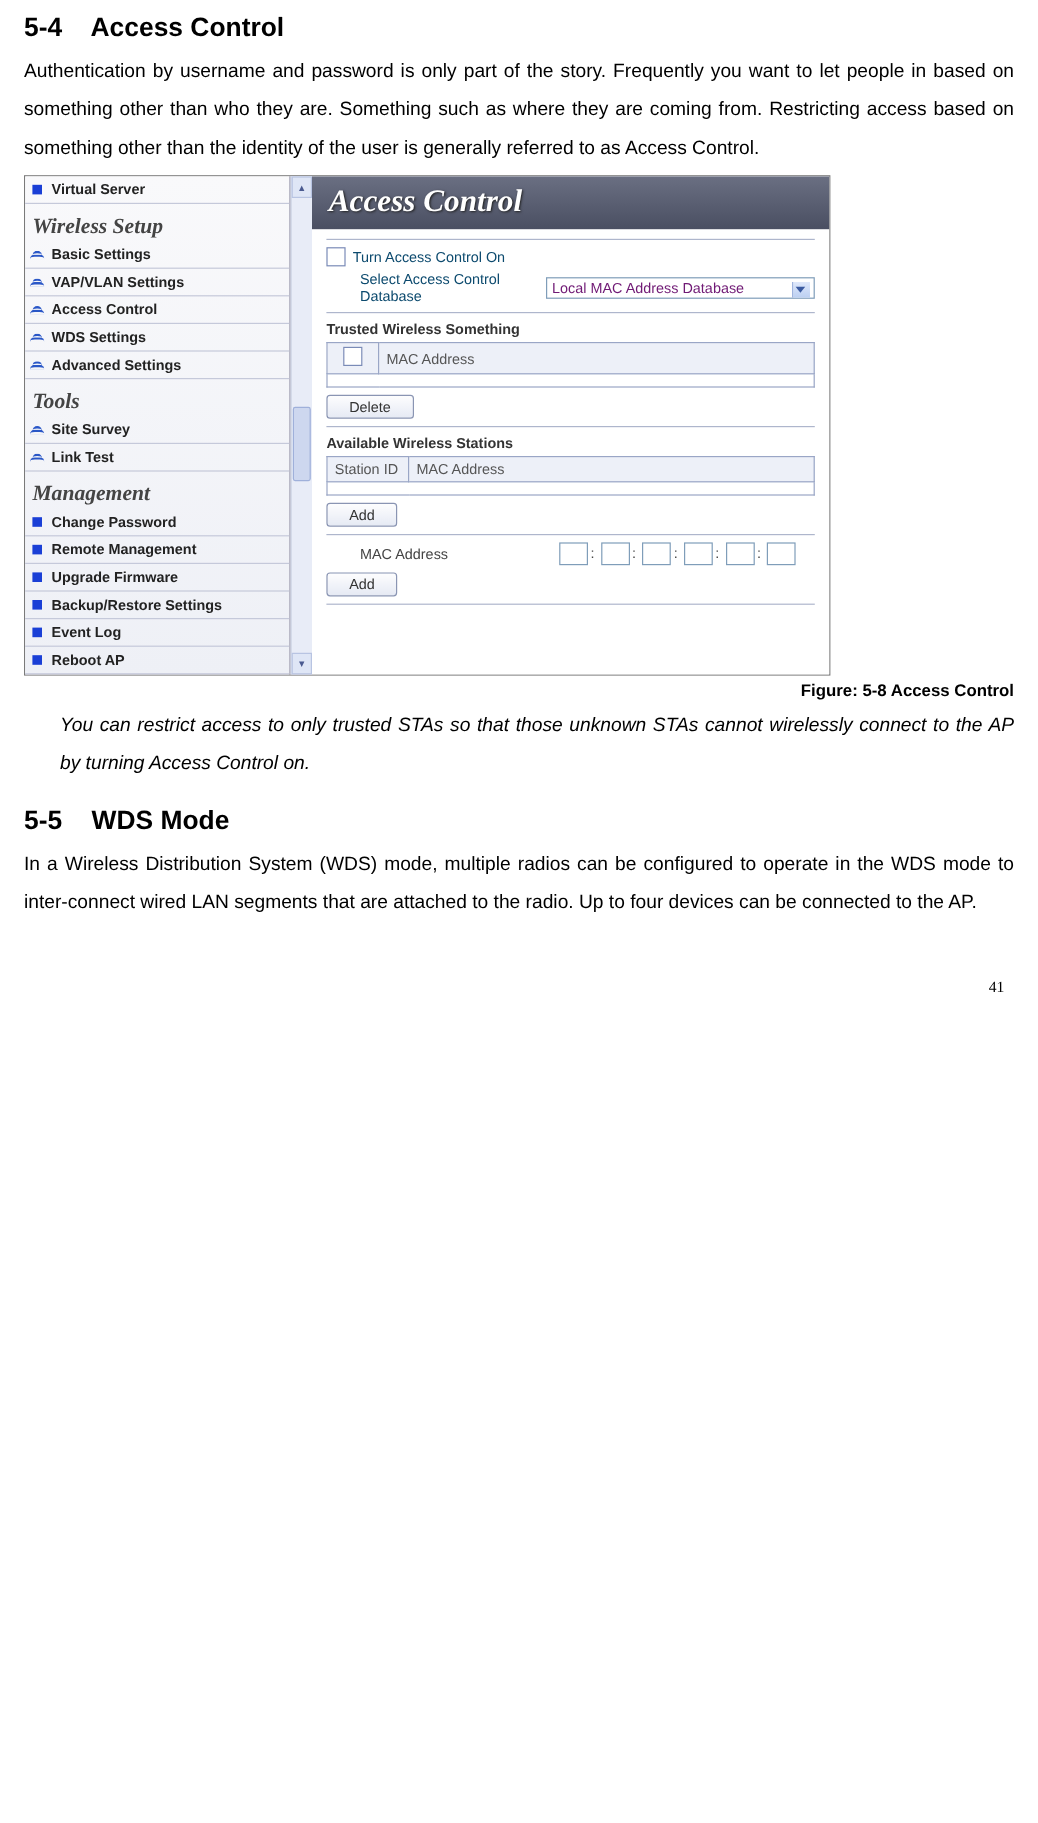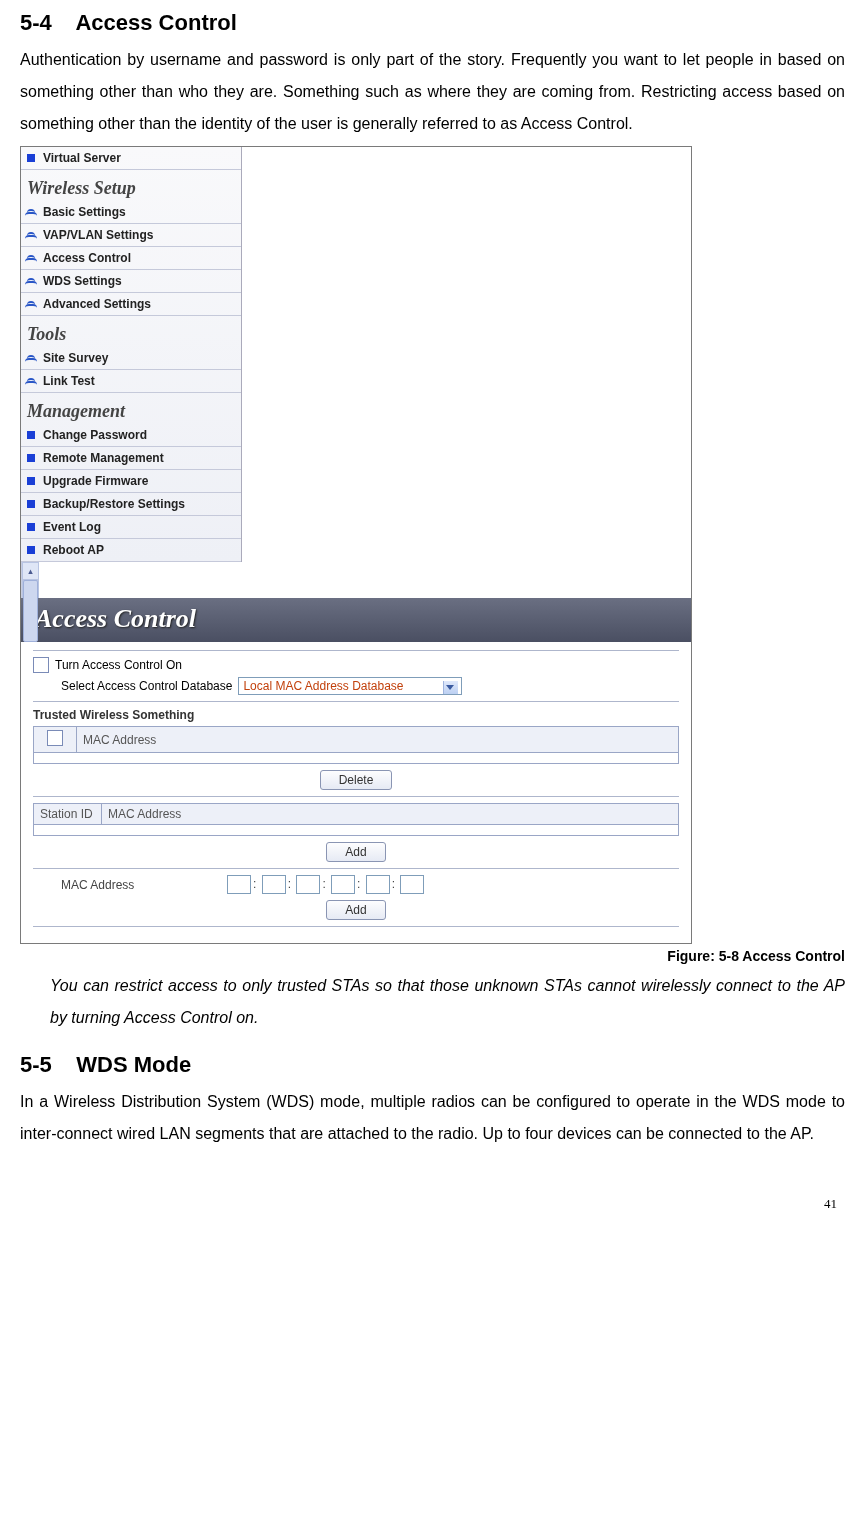--- a/index.html
+++ b/index.html
@@ -43,21 +43,20 @@
   }
 
   
   .shot {
     width: 670px;
     border: 1px solid #7a7a7a;
     display: flex;
     font-family: Tahoma, Arial, sans-serif;
     font-size: 12px;
     margin: 6px 0 2px 0;
-    flex-direction: column;
   }
   .sidebar {
     width: 220px;
     background: linear-gradient(to bottom, #f9f9fb, #eef0f6);
     border-right: 1px solid #aab;
     position: relative;
     display:flex;
     flex-direction:column;
   }
   .sidebar-inner{flex:1;}
@@ -145,27 +144,27 @@
     align-items: center;
     gap: 6px;
     margin: 4px 0;
   }
   .chk {
     width: 14px; height: 14px;
     border: 1px solid #7a8bb7;
     background: #fff;
     display: inline-block;
   }
-  .lbl { color: #000000; }
+  .lbl { color: #0c4a6e; }
   .indent2 { padding-left: 28px; }
   .select {
     border: 1px solid #7f9db9;
     background: #fff;
     padding: 1px 18px 1px 4px;
-    color: #c2410c;
+    color: #701a75;
     position: relative;
     display: inline-block;
     min-width: 200px;
     font-size:12px;
   }
   .select::after {
     content: "";
     position: absolute;
     right: 3px; top: 3px;
     width: 14px; height: 13px;
@@ -200,21 +199,21 @@
   .tbl td.bodycell { background: #fff; height: 4px; }
   .btn {
     display: inline-block;
     border: 1px solid #8a95b3;
     background: linear-gradient(to bottom, #fdfdfe, #e6eaf4);
     padding: 2px 18px;
     border-radius: 3px;
     color: #333;
     font-size: 12px;
   }
-  .center { text-align: center; margin: 6px 0; }
+  .center { text-align: left; margin: 6px 0; }
   .mac-inp {
     width: 22px; height: 17px;
     border: 1px solid #7f9db9;
     background: #fff;
     display: inline-block;
     vertical-align: middle;
   }
   .colon { padding: 0 2px; color: #444; }
   .label-col{display:inline-block;width:160px;color:#444;}
 </style>
@@ -286,20 +285,21 @@
           <th>MAC Address</th>
         </tr>
         <tr>
               <td class="bodycell" colspan="2"></td>
             </tr>
       </tbody>
         </table>
       <div class="center"><span class="btn">Delete</span></div>
       <div class="hr"></div>
 
+      <div class="section-h">Available Wireless Stations</div>
       <table class="tbl">
         <tbody>
             <tr>
           <th style="width:55px;">Station ID</th>
           <th>MAC Address</th>
         </tr>
         <tr>
               <td class="bodycell" colspan="2"></td>
             </tr>
       </tbody>

